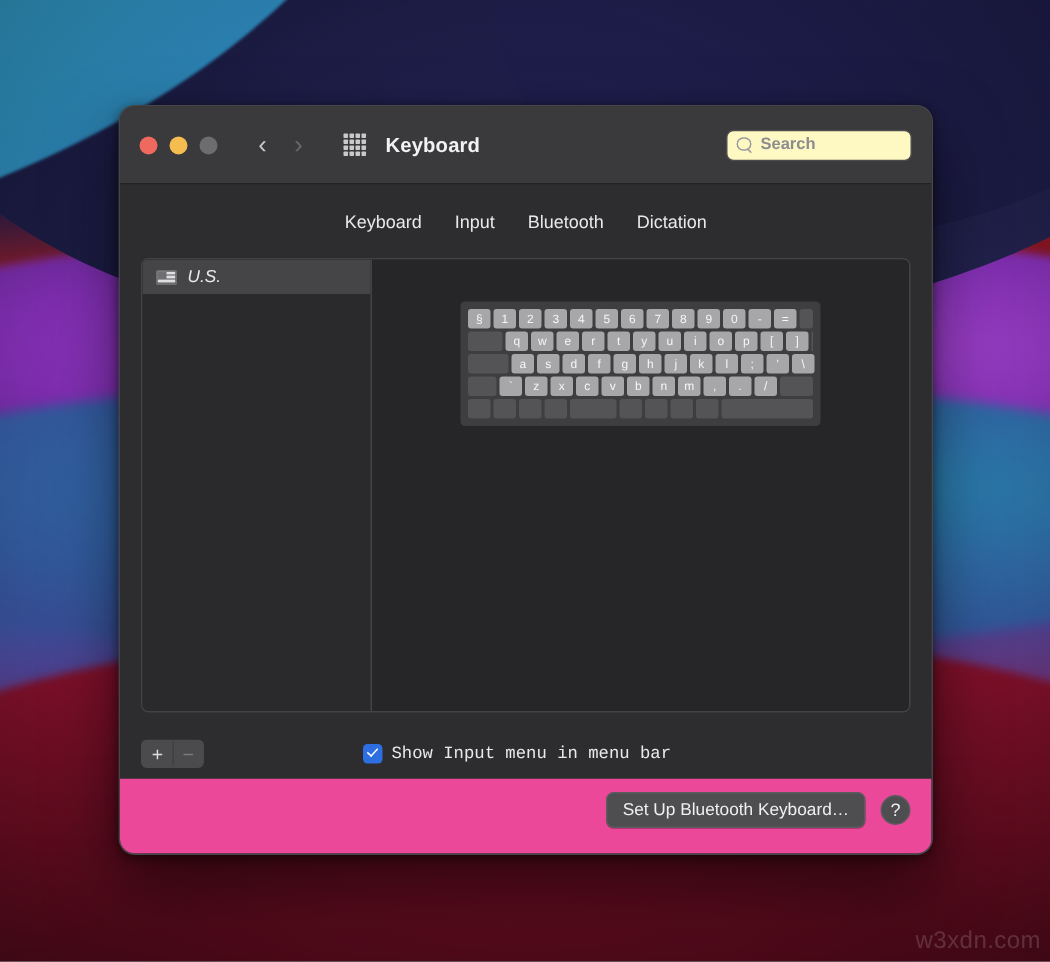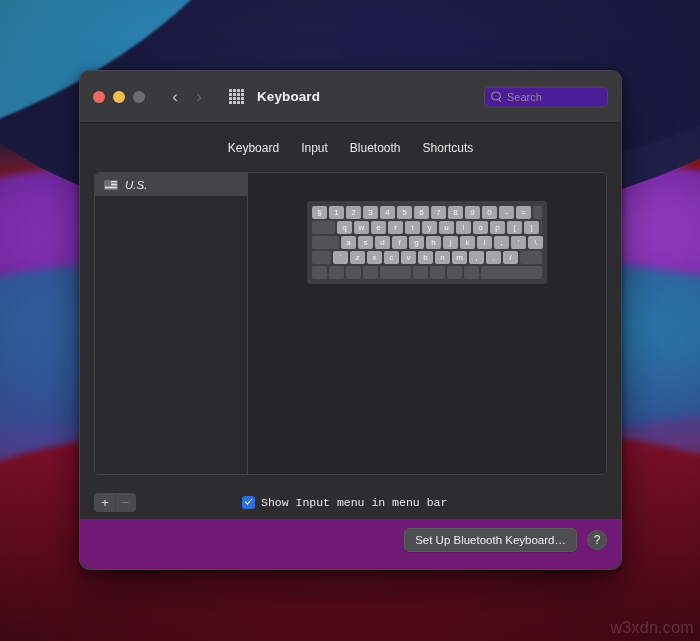--- a/index.html
+++ b/index.html
@@ -176,27 +176,28 @@
     font-weight: bold;
     color: #f2f1f3;
     letter-spacing: .1px;
   }
 
   .searchbox {
     position: absolute;
     right: 13px; top: 50%;
     transform: translateY(-50%);
     width: 124px; height: 21px;
-    background: #4c1d95;
+    background: #fef9c3;
     border: 1px solid #4c4b4e;
     border-radius: 5px;
     display: flex;
     align-items: center;
     padding: 0 6px;
     gap: 5px;
+    font-weight: bold;
   }
   .searchbox .mag {
     width: 11px; height: 11px;
     flex: 0 0 11px;
     position: relative;
   }
   .searchbox .mag::before {
     content: "";
     position: absolute;
     left: 0; top: 0;
@@ -401,21 +402,21 @@
 
   
   .footer {
     height: 50px;
     flex: 0 0 50px;
     display: flex;
     align-items: center;
     justify-content: flex-end;
     gap: 10px;
     padding: 0 14px 8px 14px;
-    background: #701a75;
+    background: #ec4899;
   }
   .btn {
     background: #4e4d50;
     color: #f0eff1;
     font-size: 11.5px;
     border: .5px solid #5c5b5e;
     border-radius: 5px;
     padding: 4px 10px;
     line-height: 14px;
     box-shadow: 0 .5px 0 rgba(0,0,0,.3);
@@ -490,21 +491,21 @@
       </div>
     </div>
 
     <div class="win-body">
 
       <div class="tabbar">
         <div class="tabs" id="tabs-container">
             <div class="tab">Keyboard</div>
             <div class="tab">Input</div>
             <div class="tab">Bluetooth</div>
-            <div class="tab">Shortcuts</div>
+            <div class="tab">Dictation</div>
           </div>
       </div>
 
       <div class="panel">
         <div class="src-list" id="src-list">
             <div class="src-item selected">
               <span class="flag">
                 <span class="canton"></span>
               </span>
               <span>U.S.</span>

